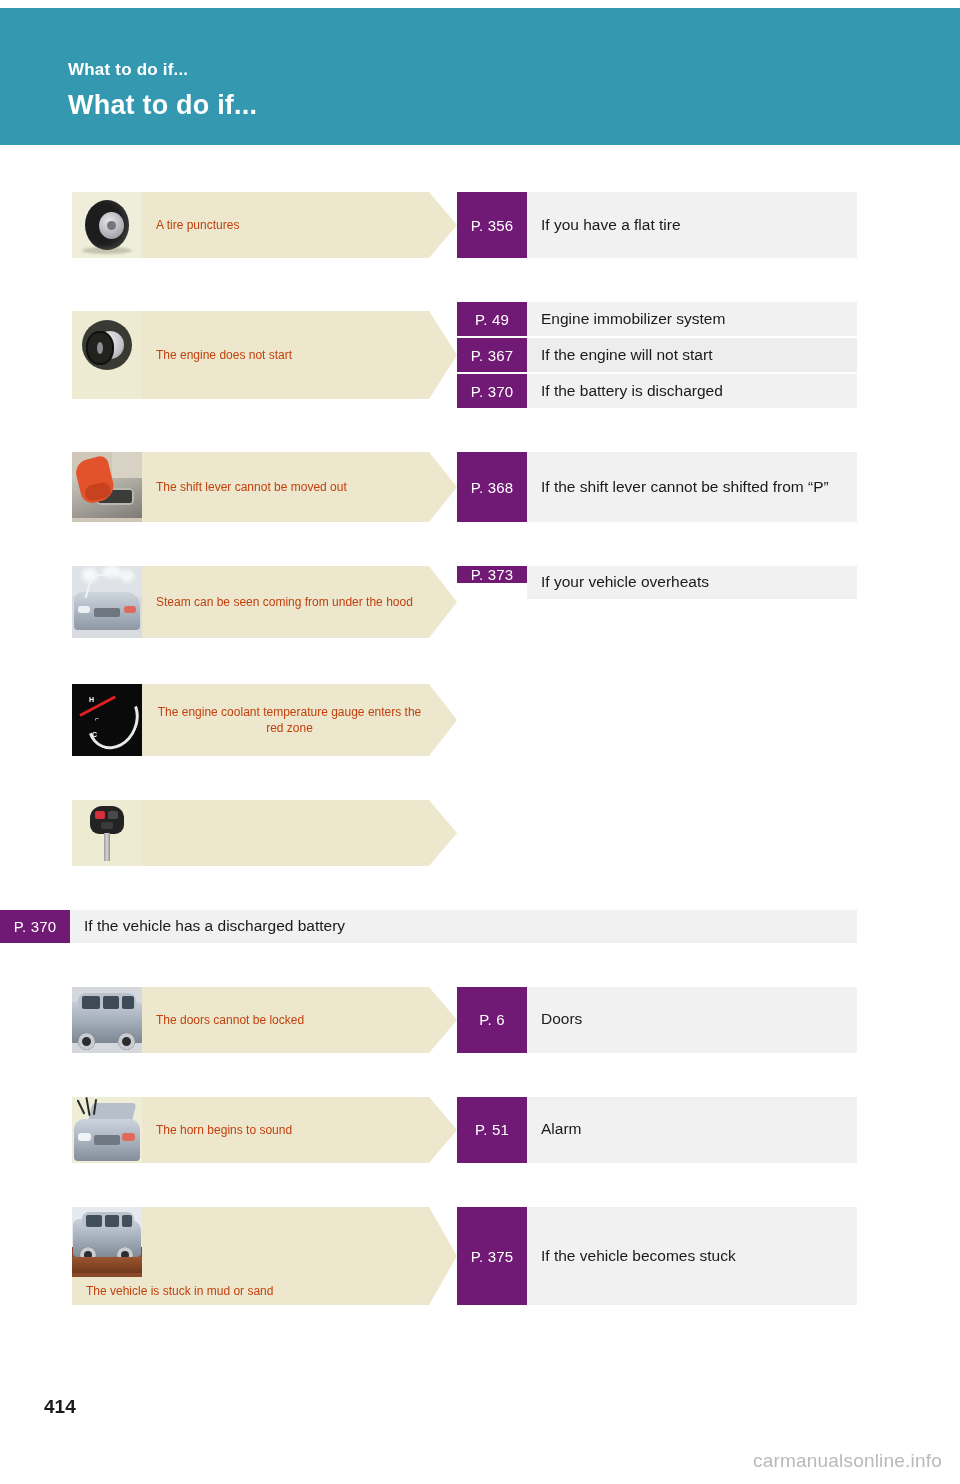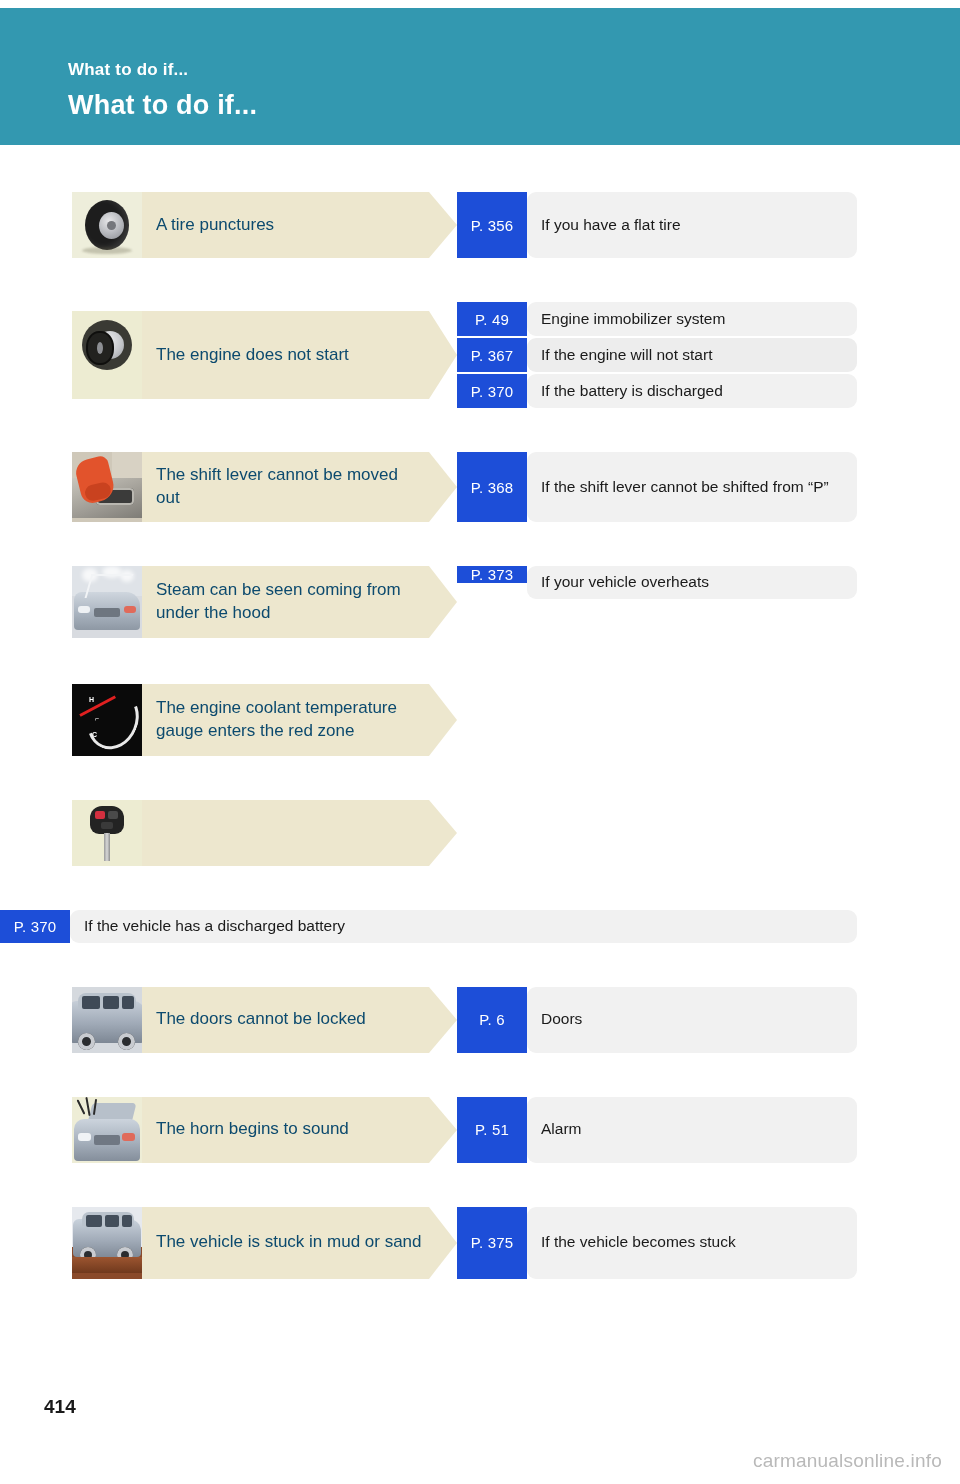--- a/index.html
+++ b/index.html
@@ -82,60 +82,60 @@
     width: 70px;
     position: relative;
     overflow: hidden;
     background: #edecd2;
   }
   .cond-text {
     flex: 1 1 auto;
     display: flex;
     align-items: center;
     padding: 6px 34px 6px 14px;
-    font-size: 17px;
+    font-size: 12px;
     line-height: 1.35;
-    color: #0c4a6e;
+    color: #c2410c;
+    text-align: center;
   }
 
   
   .ref-col {
     flex: 1 1 auto;
     margin-right: 103px;
     display: flex;
     flex-direction: column;
   }
   .ref-row {
     display: flex;
     align-items: stretch;
     flex: 1 1 auto;
     border-bottom: 2px solid #ffffff;
   }
   .ref-row:last-child { border-bottom: 0; }
   .ref-box {
     flex: 0 0 70px;
     width: 70px;
-    background: #1d4ed8;
+    background: #701a75;
     color: #ffffff;
     display: flex;
     align-items: center;
     justify-content: center;
     font-size: 15px;
     letter-spacing: .2px;
   }
   .ref-desc {
     flex: 1 1 auto;
     background: #f1f1f1;
     display: flex;
     align-items: center;
     padding: 6px 12px 6px 14px;
     font-size: 15.5px;
     line-height: 1.35;
     color: #1a1a1a;
-    border-radius: 9px;
   }
   .ref-desc.alt { background: #ededed; }
 
   
   .row.tall { align-items: stretch; }
   .row.tall .cond-col { gap: 46px; }
   .row.tall .ref-col .ref-row { align-items: flex-start; }
 
   
   .tn { position: absolute; inset: 0; }
@@ -600,21 +600,21 @@
     <div class="ref-col">
       <div class="ref-row">
         <div class="ref-box">P. 51</div>
         <div class="ref-desc">Alarm</div>
       </div>
     </div>
   </div>
 
   <div class="row" style="margin-bottom:0;">
     <div class="cond-col">
-      <div class="cond" style="min-height:72px;">
+      <div class="cond" style="min-height:72px;flex-direction:column;">
         <div class="thumb">
           <div class="tn tn-mud">
               <div class="sky2"></div>
               <div class="body2"></div>
               <div class="roof2"></div>
               <div class="gl gl1"></div>
               <div class="gl gl2"></div>
               <div class="gl gl3"></div>
               <div class="wh wh1"></div>
               <div class="wh wh2"></div>

